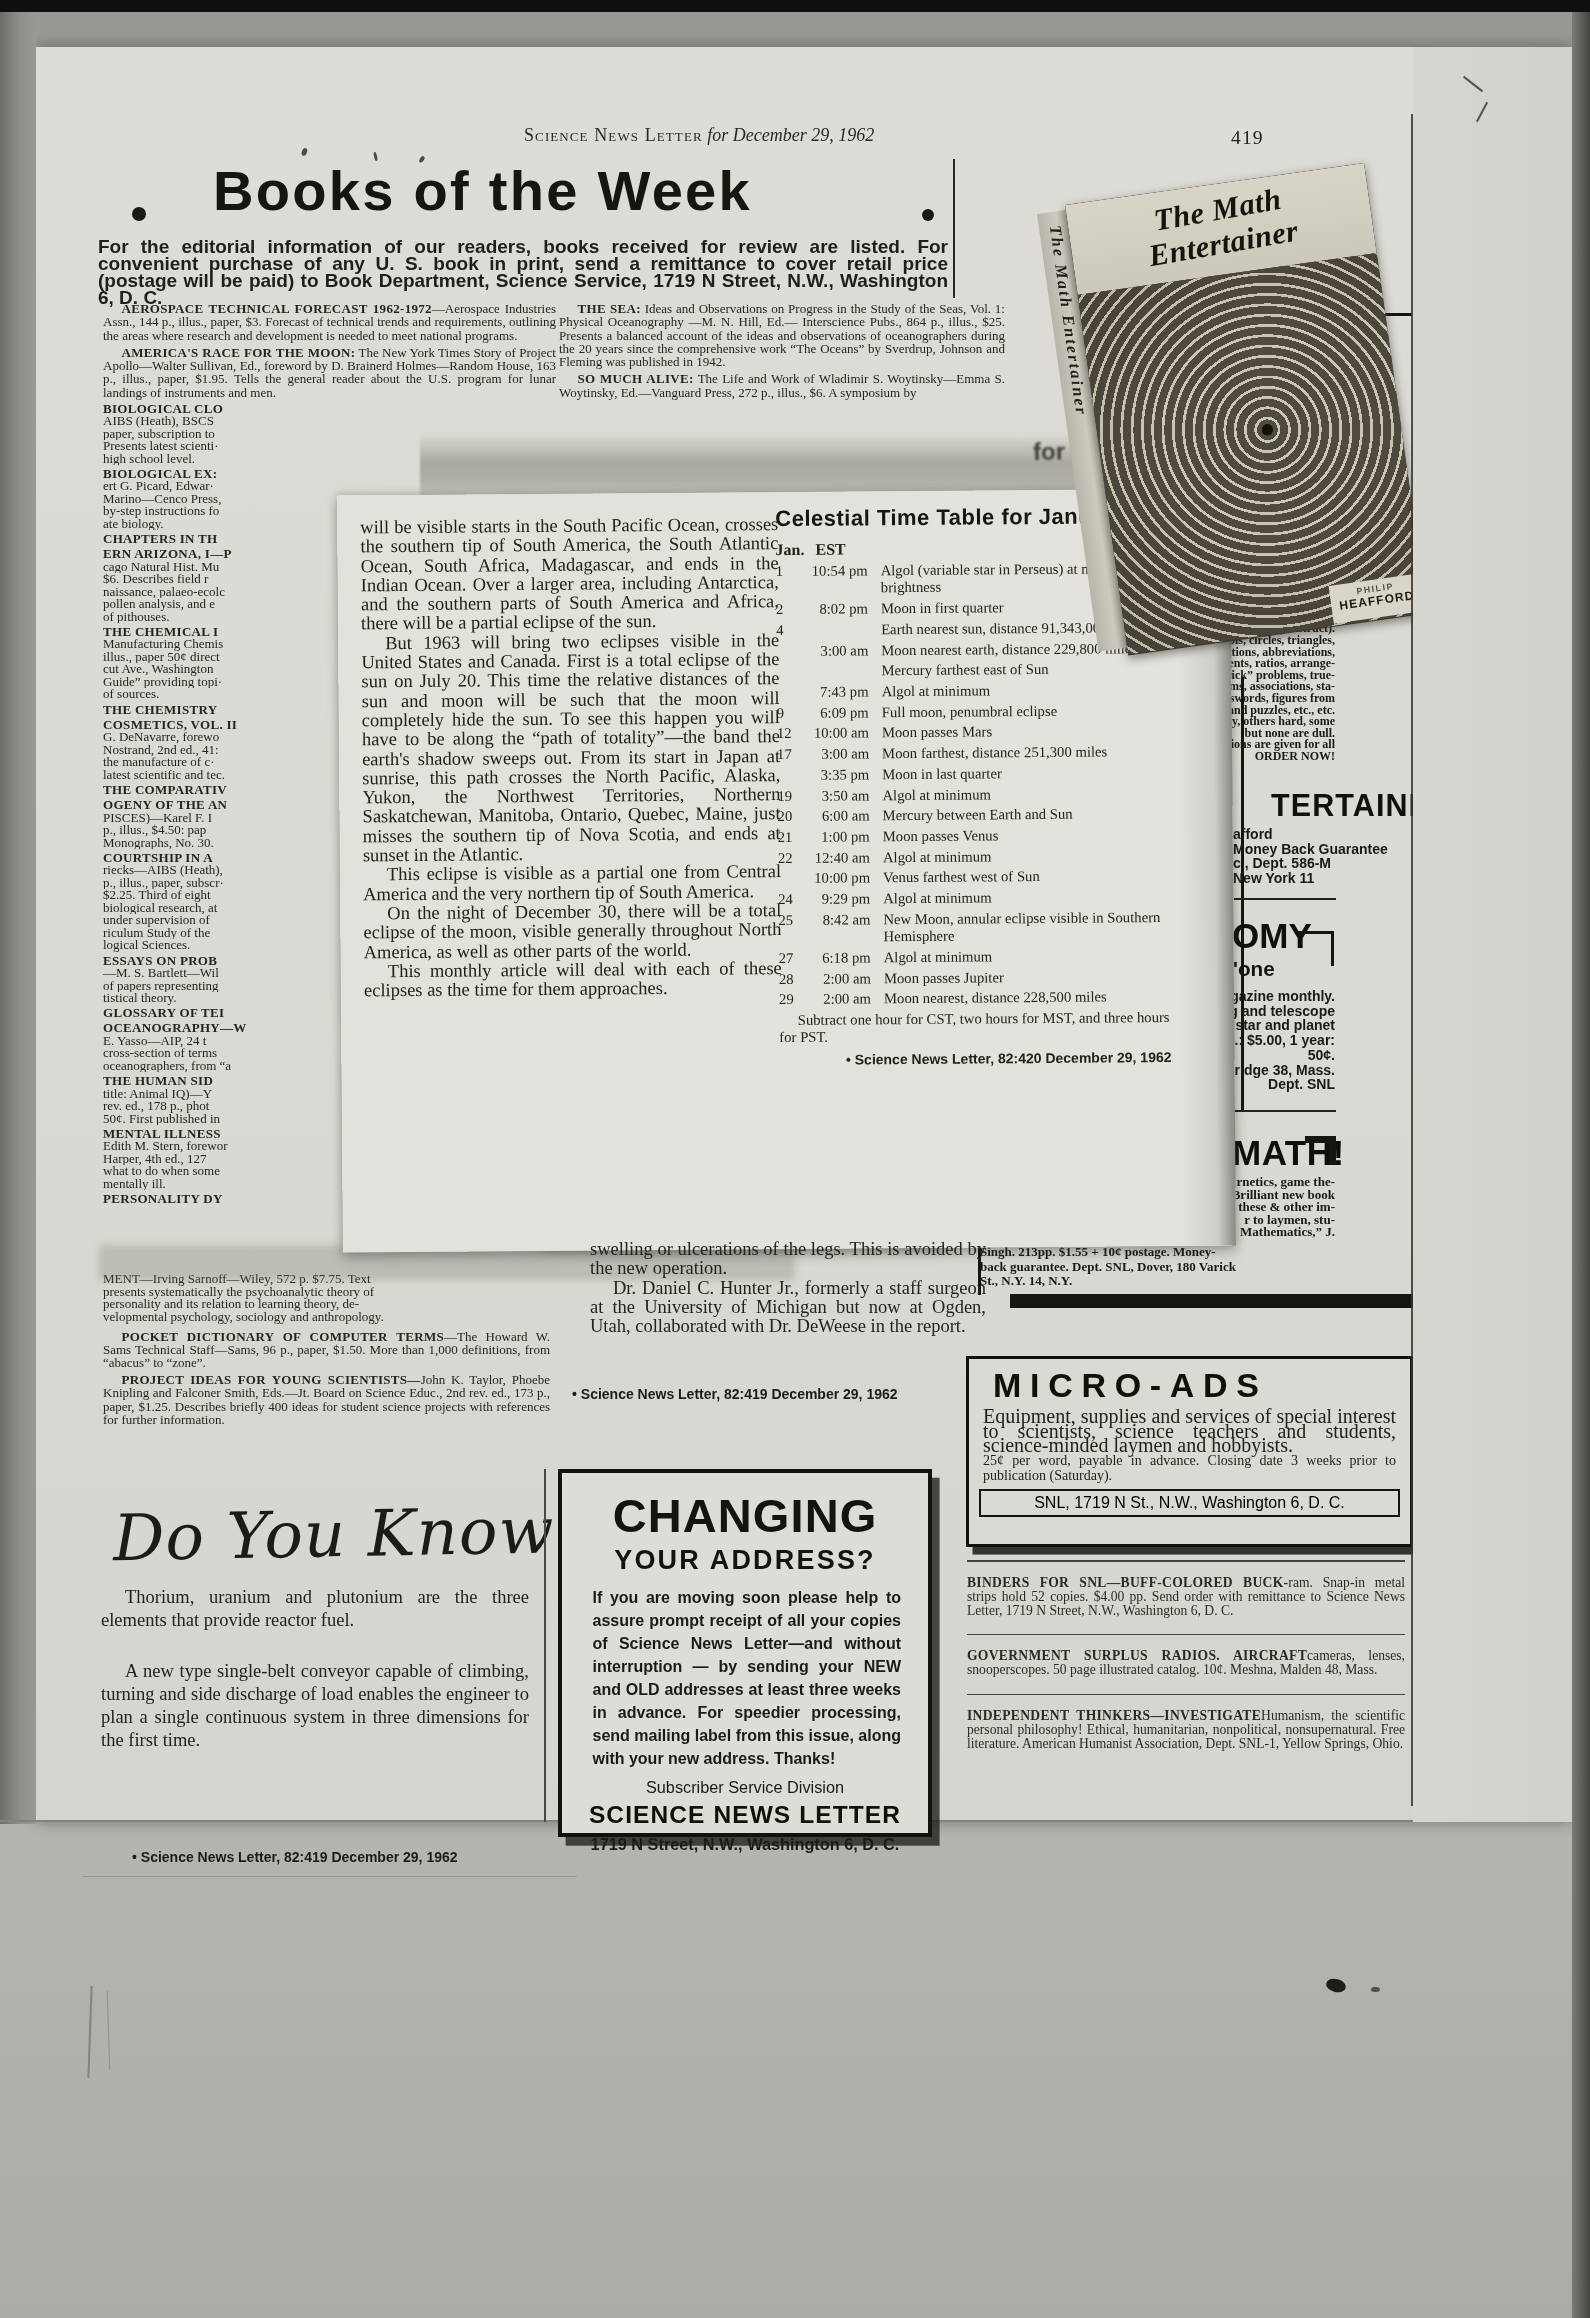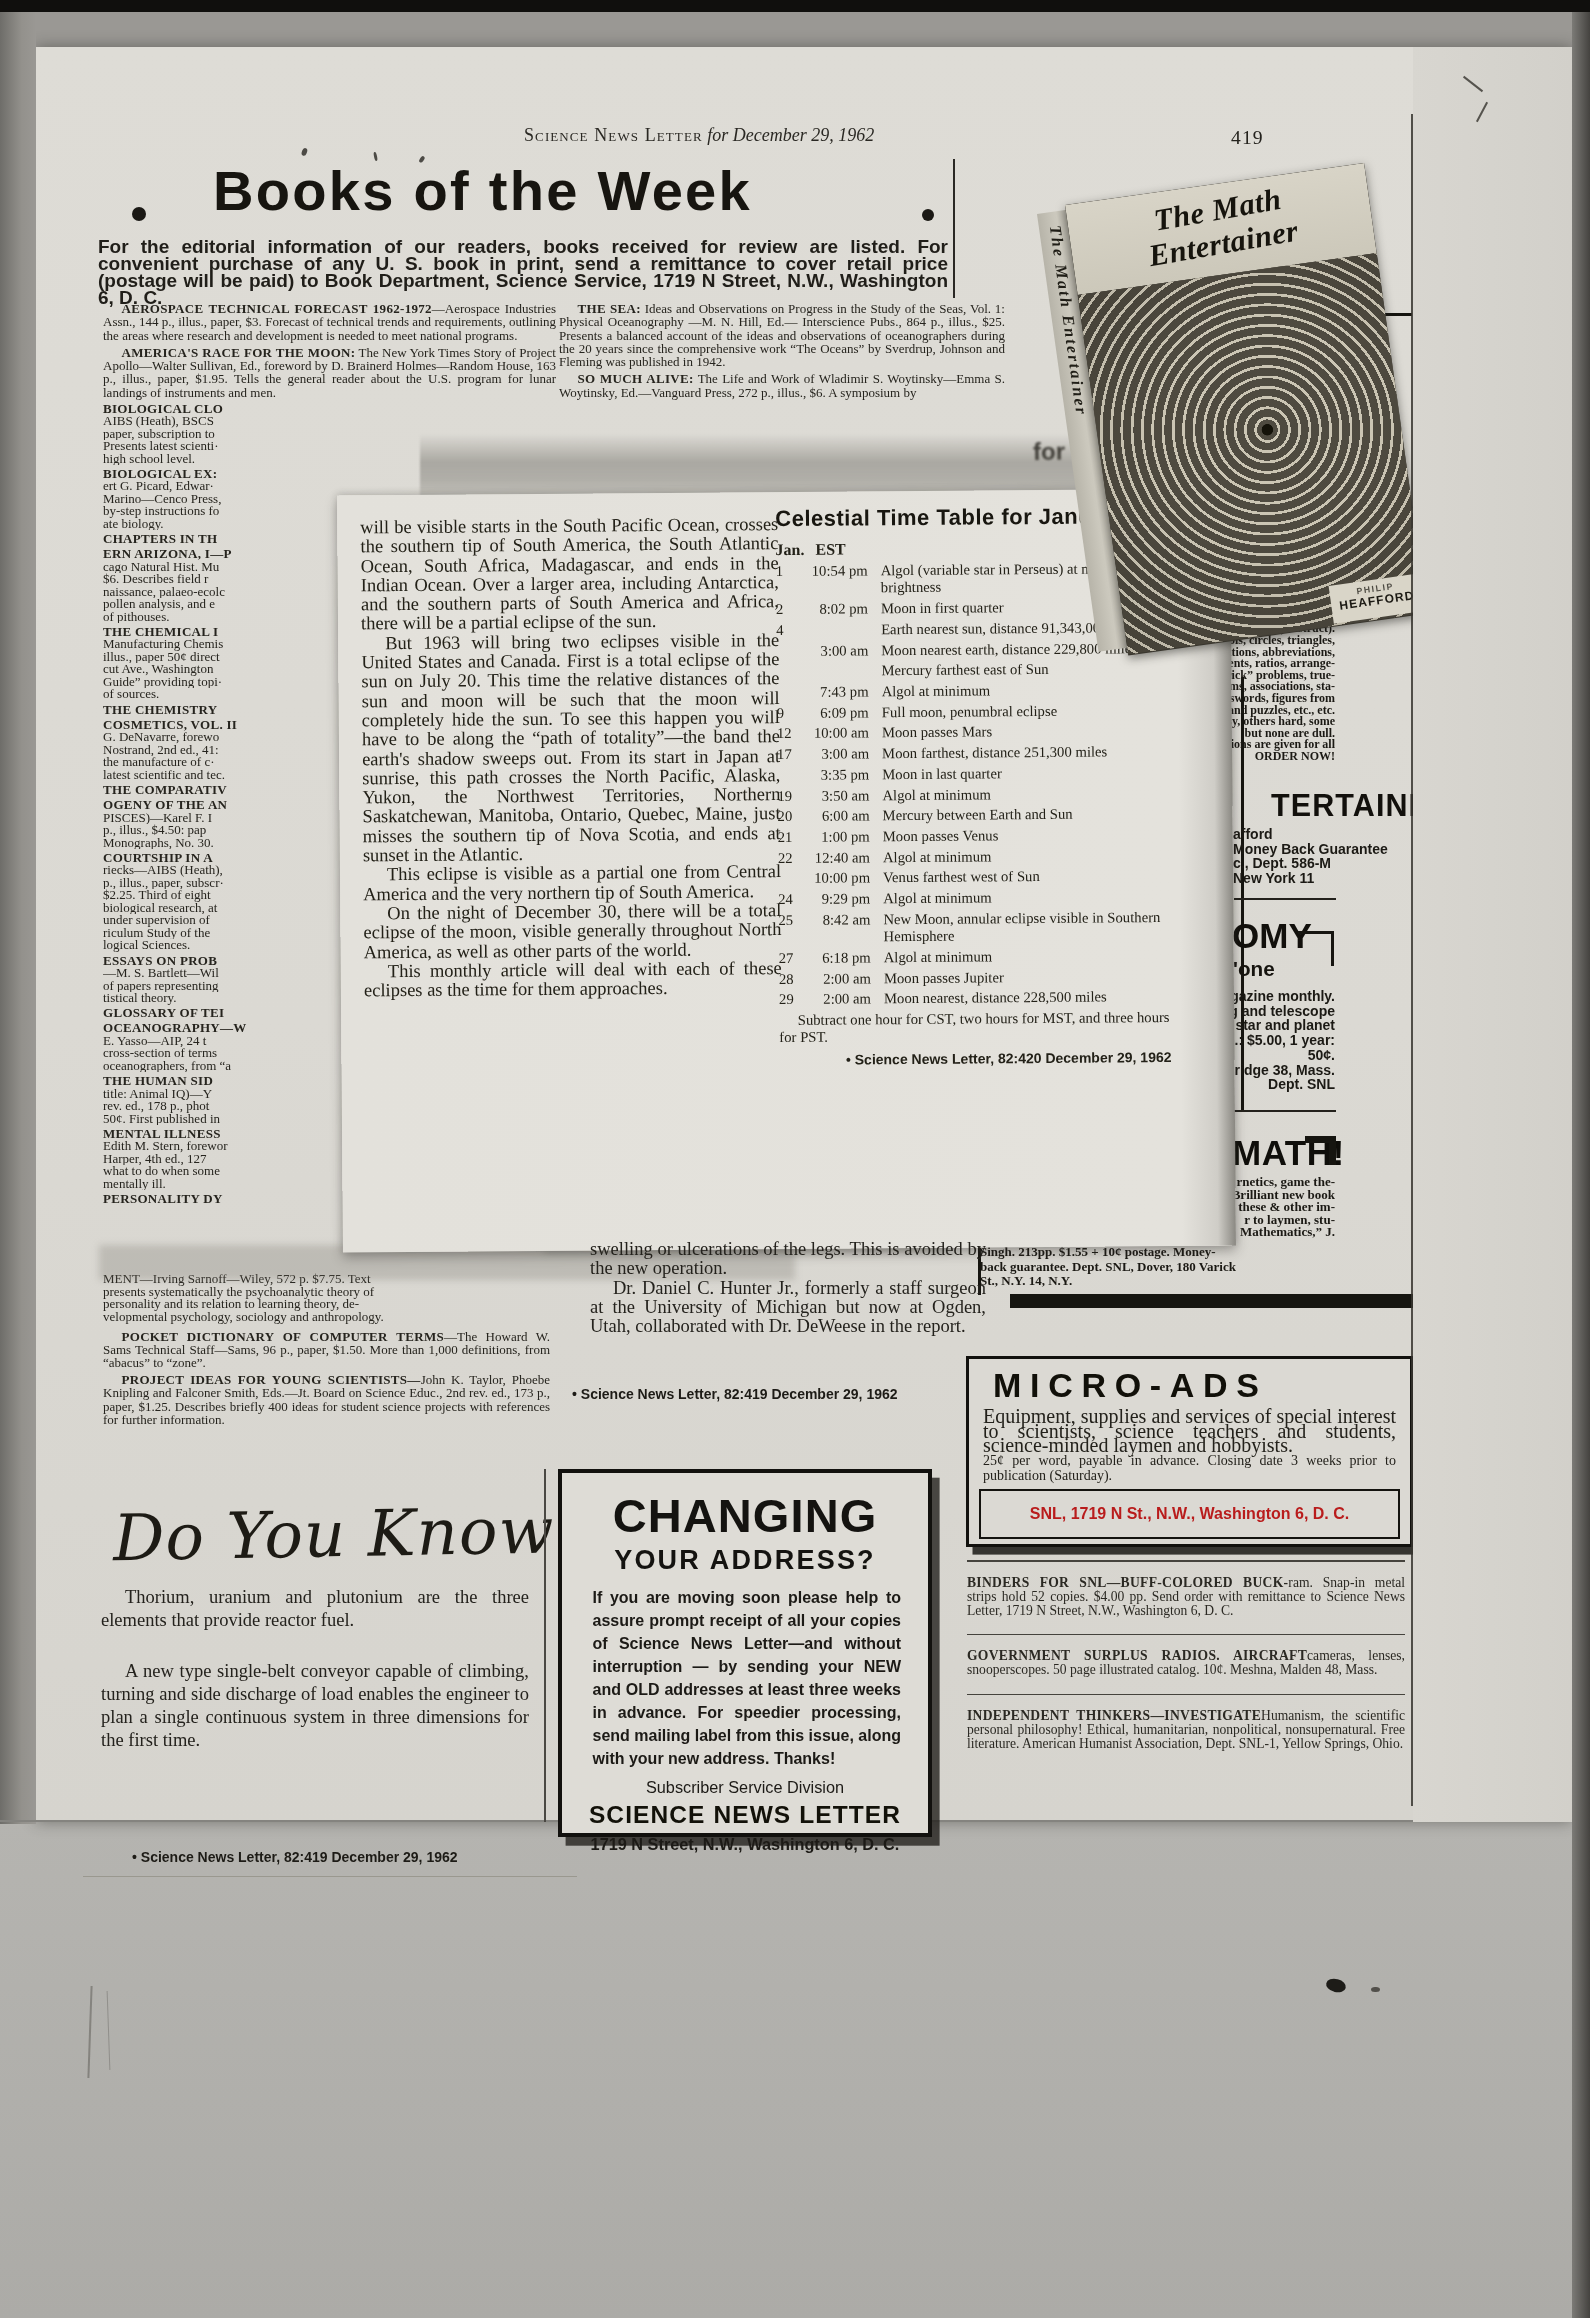--- a/index.html
+++ b/index.html
@@ -114,22 +114,22 @@
   .mathw{left:980px;top:1245px;width:359px;font-weight:700;font-size:13px;line-height:14.7px;color:#1b1914;}
   .mathw div{white-space:nowrap;}
   .blackbar{background:#161510;}
 
   
   .mads{left:966px;top:1356px;width:441px;height:185px;border:3.3px solid #12110e;background:#dbd9d3;
         box-shadow:6.5px 7.6px 0 rgba(26,25,21,.85);z-index:5;}
   .mads-t{margin:6.5px 0 0 24px;font-family:"Liberation Sans",sans-serif;font-weight:700;font-size:34px;letter-spacing:8.7px;color:#111009;}
   .mads-b{margin:4.4px 14px 0 14px;font-size:20px;line-height:14.7px;text-align:justify;color:#23211b;}
   .mads-b2{margin:1.1px 14px 0 14px;font-size:14px;line-height:14.7px;text-align:justify;color:#23211b;}
-  .mads-snl{margin:5.4px 9.8px 0 9.8px;border:2.2px solid #14130f;padding:14px 0;text-align:center;
-            font-family:"Liberation Sans",sans-serif;font-weight:700;font-size:16px;color:#b91c1c;}
+  .mads-snl{margin:5.4px 9.8px 0 9.8px;border:2.2px solid #14130f;padding:3px 0;text-align:center;
+            font-family:"Liberation Sans",sans-serif;font-weight:400;font-size:16px;color:#000000;}
 
   
   .cls{left:967px;top:1560px;width:438px;font-size:13.6px;line-height:14px;text-align:justify;color:#2b2923;z-index:5;}
   .cls .rule{height:1.6px;background:#45433d;margin:0 0 14px 0;}
   .cls p{margin:0 0 16.3px 0;}
   .cls .ch{font-weight:700;letter-spacing:0.3px;}
 
   
   .cover{left:1030px;top:191px;width:381px;height:490px;z-index:20;}
   .cov-rot{position:absolute;left:35px;top:14px;transform:rotate(-8deg);transform-origin:top left;}

